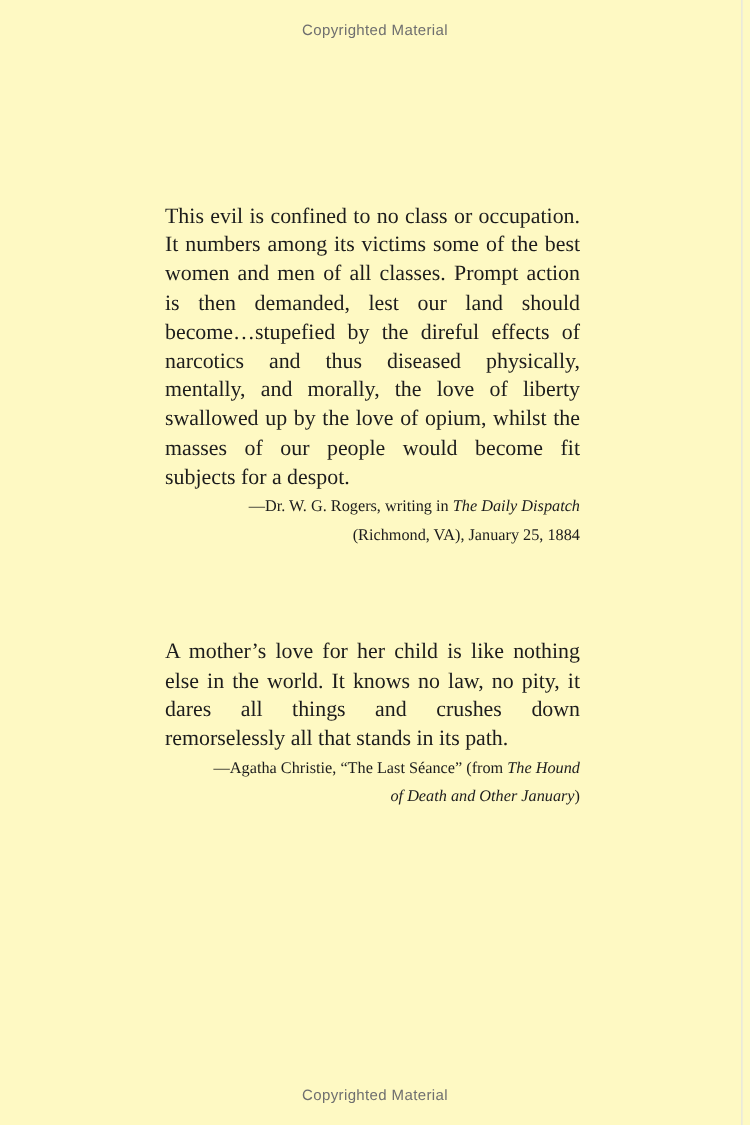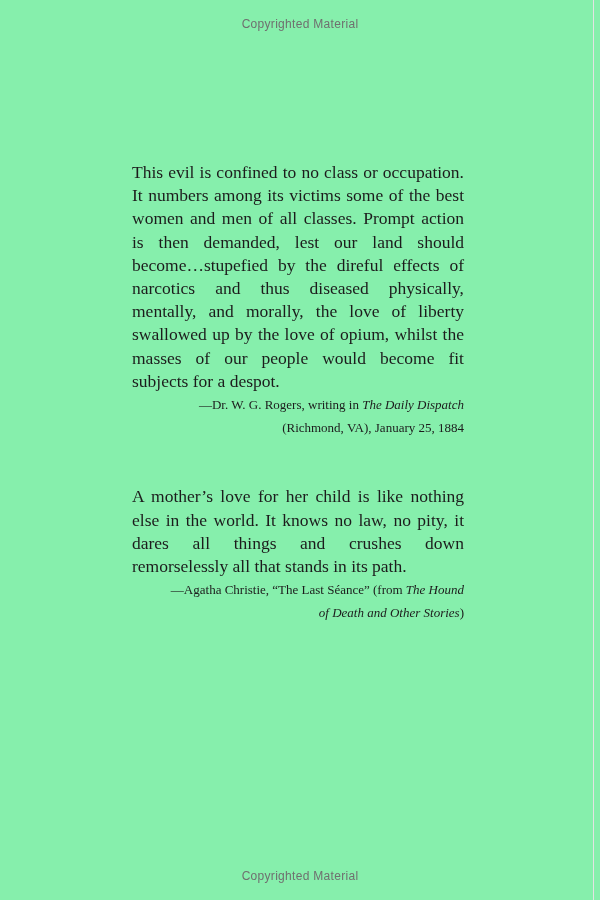--- a/index.html
+++ b/index.html
@@ -5,21 +5,21 @@
   html, body {
     margin: 0;
     padding: 0;
     background: #ffffff;
   }
   .book-page {
     position: relative;
     width: 600px;
     height: 900px;
     margin: 0 auto;
-    background: #86efac;
+    background: #fef9c3;
     font-family: "Liberation Serif", serif;
     color: #1c1c1c;
     overflow: hidden;
   }
   .page-edge {
     position: absolute;
     top: 0;
     bottom: 0;
     right: 6px;
     width: 1px;
@@ -54,41 +54,41 @@
     margin: 0;
     padding-left: 34px;
     font-size: 13px;
     line-height: 23.2px;
     text-align: right;
   }
   .epigraph-attribution em {
     font-style: italic;
   }
   .epigraph + .epigraph {
-    margin-top: 46px;
+    margin-top: 70px;
     font-family: Liberation Serif, serif;
   }
 </style>
 </head>
 <body>
 
 <div class="book-page">
 
   <div class="copyright top">Copyrighted Material</div>
 
   <main class="content">
 
     <section class="epigraph">
       <p class="epigraph-text">This evil is confined to no class or occupation. It numbers among its victims some of the best women and men of all classes. Prompt action is then demanded, lest our land should become…stupefied by the direful effects of narcotics and thus diseased physically, mentally, and morally, the love of liberty swallowed up by the love of opium, whilst the masses of our people would become fit subjects for a despot.</p>
       <p class="epigraph-attribution"><span>—Dr. W. G. Rogers, writing in </span><em>The Daily Dispatch</em><span> (Richmond, VA), January 25, 1884</span></p>
     </section>
 
     <section class="epigraph">
       <p class="epigraph-text">A mother’s love for her child is like nothing else in the world. It knows no law, no pity, it dares all things and crushes down remorselessly all that stands in its path.</p>
-      <p class="epigraph-attribution"><span>—Agatha Christie, “The Last Séance” (from </span><em>The Hound of Death and Other Stories</em><span>)</span></p>
+      <p class="epigraph-attribution"><span>—Agatha Christie, “The Last Séance” (from </span><em>The Hound of Death and Other January</em><span>)</span></p>
     </section>
 
   </main>
 
   <div class="copyright bottom">Copyrighted Material</div>
 
   <div class="page-edge"></div>
 
 </div>
 

